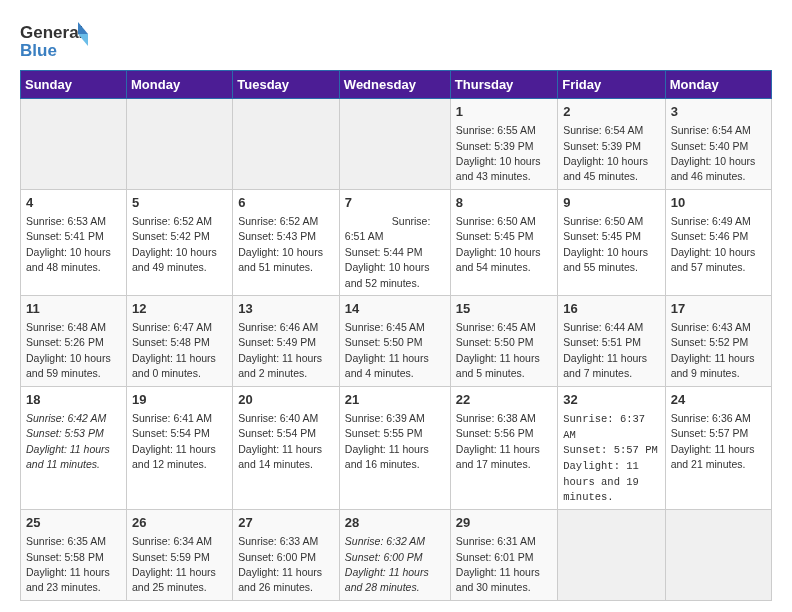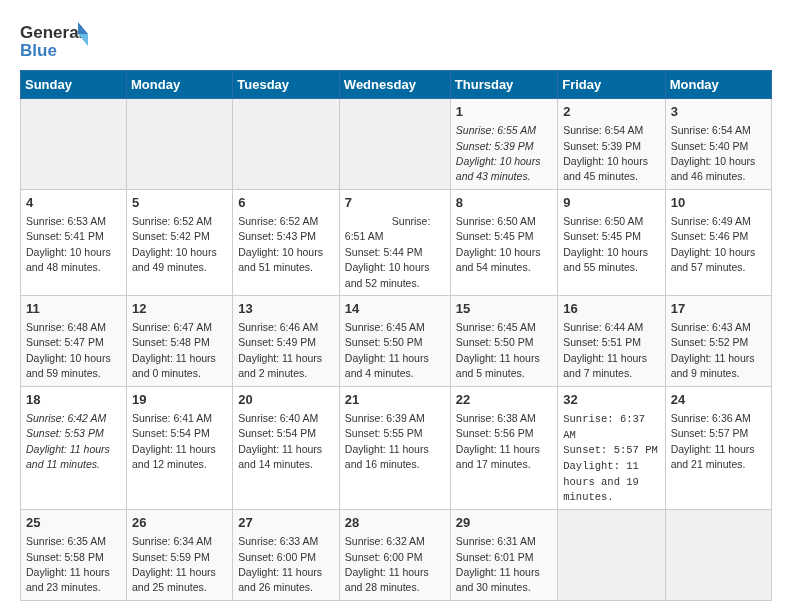--- a/index.html
+++ b/index.html
@@ -34,21 +34,21 @@
       font-size: 16px;
       color: #333;
       font-weight: normal;
     }
     table {
       width: 100%;
       border-collapse: collapse;
       font-size: 11px;
     }
     thead tr th {
-      background-color: #0369a1;
+      background-color: #4c1d95;
       color: #fff;
       padding: 6px 4px;
       text-align: left;
       font-size: 13px;
       font-weight: bold;
       border: 1px solid #2a6aab;
     }
     tbody tr td {
       border: 1px solid #ccc;
       padding: 4px 5px;
@@ -108,21 +108,21 @@
         <th>Friday</th>
         <th>Monday</th>
       </tr>
   </thead>
   <tbody id="calendar-body">
       <tr>
         <td class="empty-cell"></td>
         <td class="empty-cell"></td>
         <td class="empty-cell"></td>
         <td class="empty-cell"></td>
-        <td><span class="day-number">1</span><span class="day-info" style="white-space: pre-line; font-style: italic;">Sunrise: 6:55 AM
+        <td><span class="day-number">1</span><span class="day-info" style="white-space: pre-line;">Sunrise: 6:55 AM
 Sunset: 5:39 PM
 Daylight: 10 hours and 43 minutes.</span></td>
         <td><span class="day-number">2</span><span class="day-info" style="white-space: pre-line;">Sunrise: 6:54 AM
 Sunset: 5:39 PM
 Daylight: 10 hours and 45 minutes.</span></td>
         <td><span class="day-number">3</span><span class="day-info" style="white-space: pre-line;">Sunrise: 6:54 AM
 Sunset: 5:40 PM
 Daylight: 10 hours and 46 minutes.</span></td>
       </tr>
       <tr>
@@ -143,21 +143,21 @@
 Daylight: 10 hours and 54 minutes.</span></td>
         <td><span class="day-number">9</span><span class="day-info" style="white-space: pre-line;">Sunrise: 6:50 AM
 Sunset: 5:45 PM
 Daylight: 10 hours and 55 minutes.</span></td>
         <td><span class="day-number">10</span><span class="day-info" style="white-space: pre-line;">Sunrise: 6:49 AM
 Sunset: 5:46 PM
 Daylight: 10 hours and 57 minutes.</span></td>
       </tr>
       <tr>
         <td><span class="day-number">11</span><span class="day-info" style="white-space: pre-line;">Sunrise: 6:48 AM
-Sunset: 5:47 PM
+Sunset: 5:26 PM
 Daylight: 10 hours and 59 minutes.</span></td>
         <td><span class="day-number">12</span><span class="day-info" style="white-space: pre-line; margin-top: 20px;">Sunrise: 6:47 AM
 Sunset: 5:48 PM
 Daylight: 11 hours and 0 minutes.</span></td>
         <td><span class="day-number">13</span><span class="day-info" style="white-space: pre-line;">Sunrise: 6:46 AM
 Sunset: 5:49 PM
 Daylight: 11 hours and 2 minutes.</span></td>
         <td><span class="day-number">14</span><span class="day-info" style="white-space: pre-line;">Sunrise: 6:45 AM
 Sunset: 5:50 PM
 Daylight: 11 hours and 4 minutes.</span></td>
@@ -197,21 +197,21 @@
       <tr>
         <td><span class="day-number">25</span><span class="day-info" style="white-space: pre-line;">Sunrise: 6:35 AM
 Sunset: 5:58 PM
 Daylight: 11 hours and 23 minutes.</span></td>
         <td><span class="day-number">26</span><span class="day-info" style="white-space: pre-line;">Sunrise: 6:34 AM
 Sunset: 5:59 PM
 Daylight: 11 hours and 25 minutes.</span></td>
         <td><span class="day-number">27</span><span class="day-info" style="white-space: pre-line;">Sunrise: 6:33 AM
 Sunset: 6:00 PM
 Daylight: 11 hours and 26 minutes.</span></td>
-        <td><span class="day-number">28</span><span class="day-info" style="white-space: pre-line;">Sunrise: 6:32 AM
+        <td><span class="day-number">28</span><span class="day-info" style="white-space: pre-line; font-style: italic;">Sunrise: 6:32 AM
 Sunset: 6:00 PM
 Daylight: 11 hours and 28 minutes.</span></td>
         <td><span class="day-number">29</span><span class="day-info" style="white-space: pre-line;">Sunrise: 6:31 AM
 Sunset: 6:01 PM
 Daylight: 11 hours and 30 minutes.</span></td>
         <td class="empty-cell"></td>
         <td class="empty-cell"></td>
       </tr>
     </tbody>
 </table>

